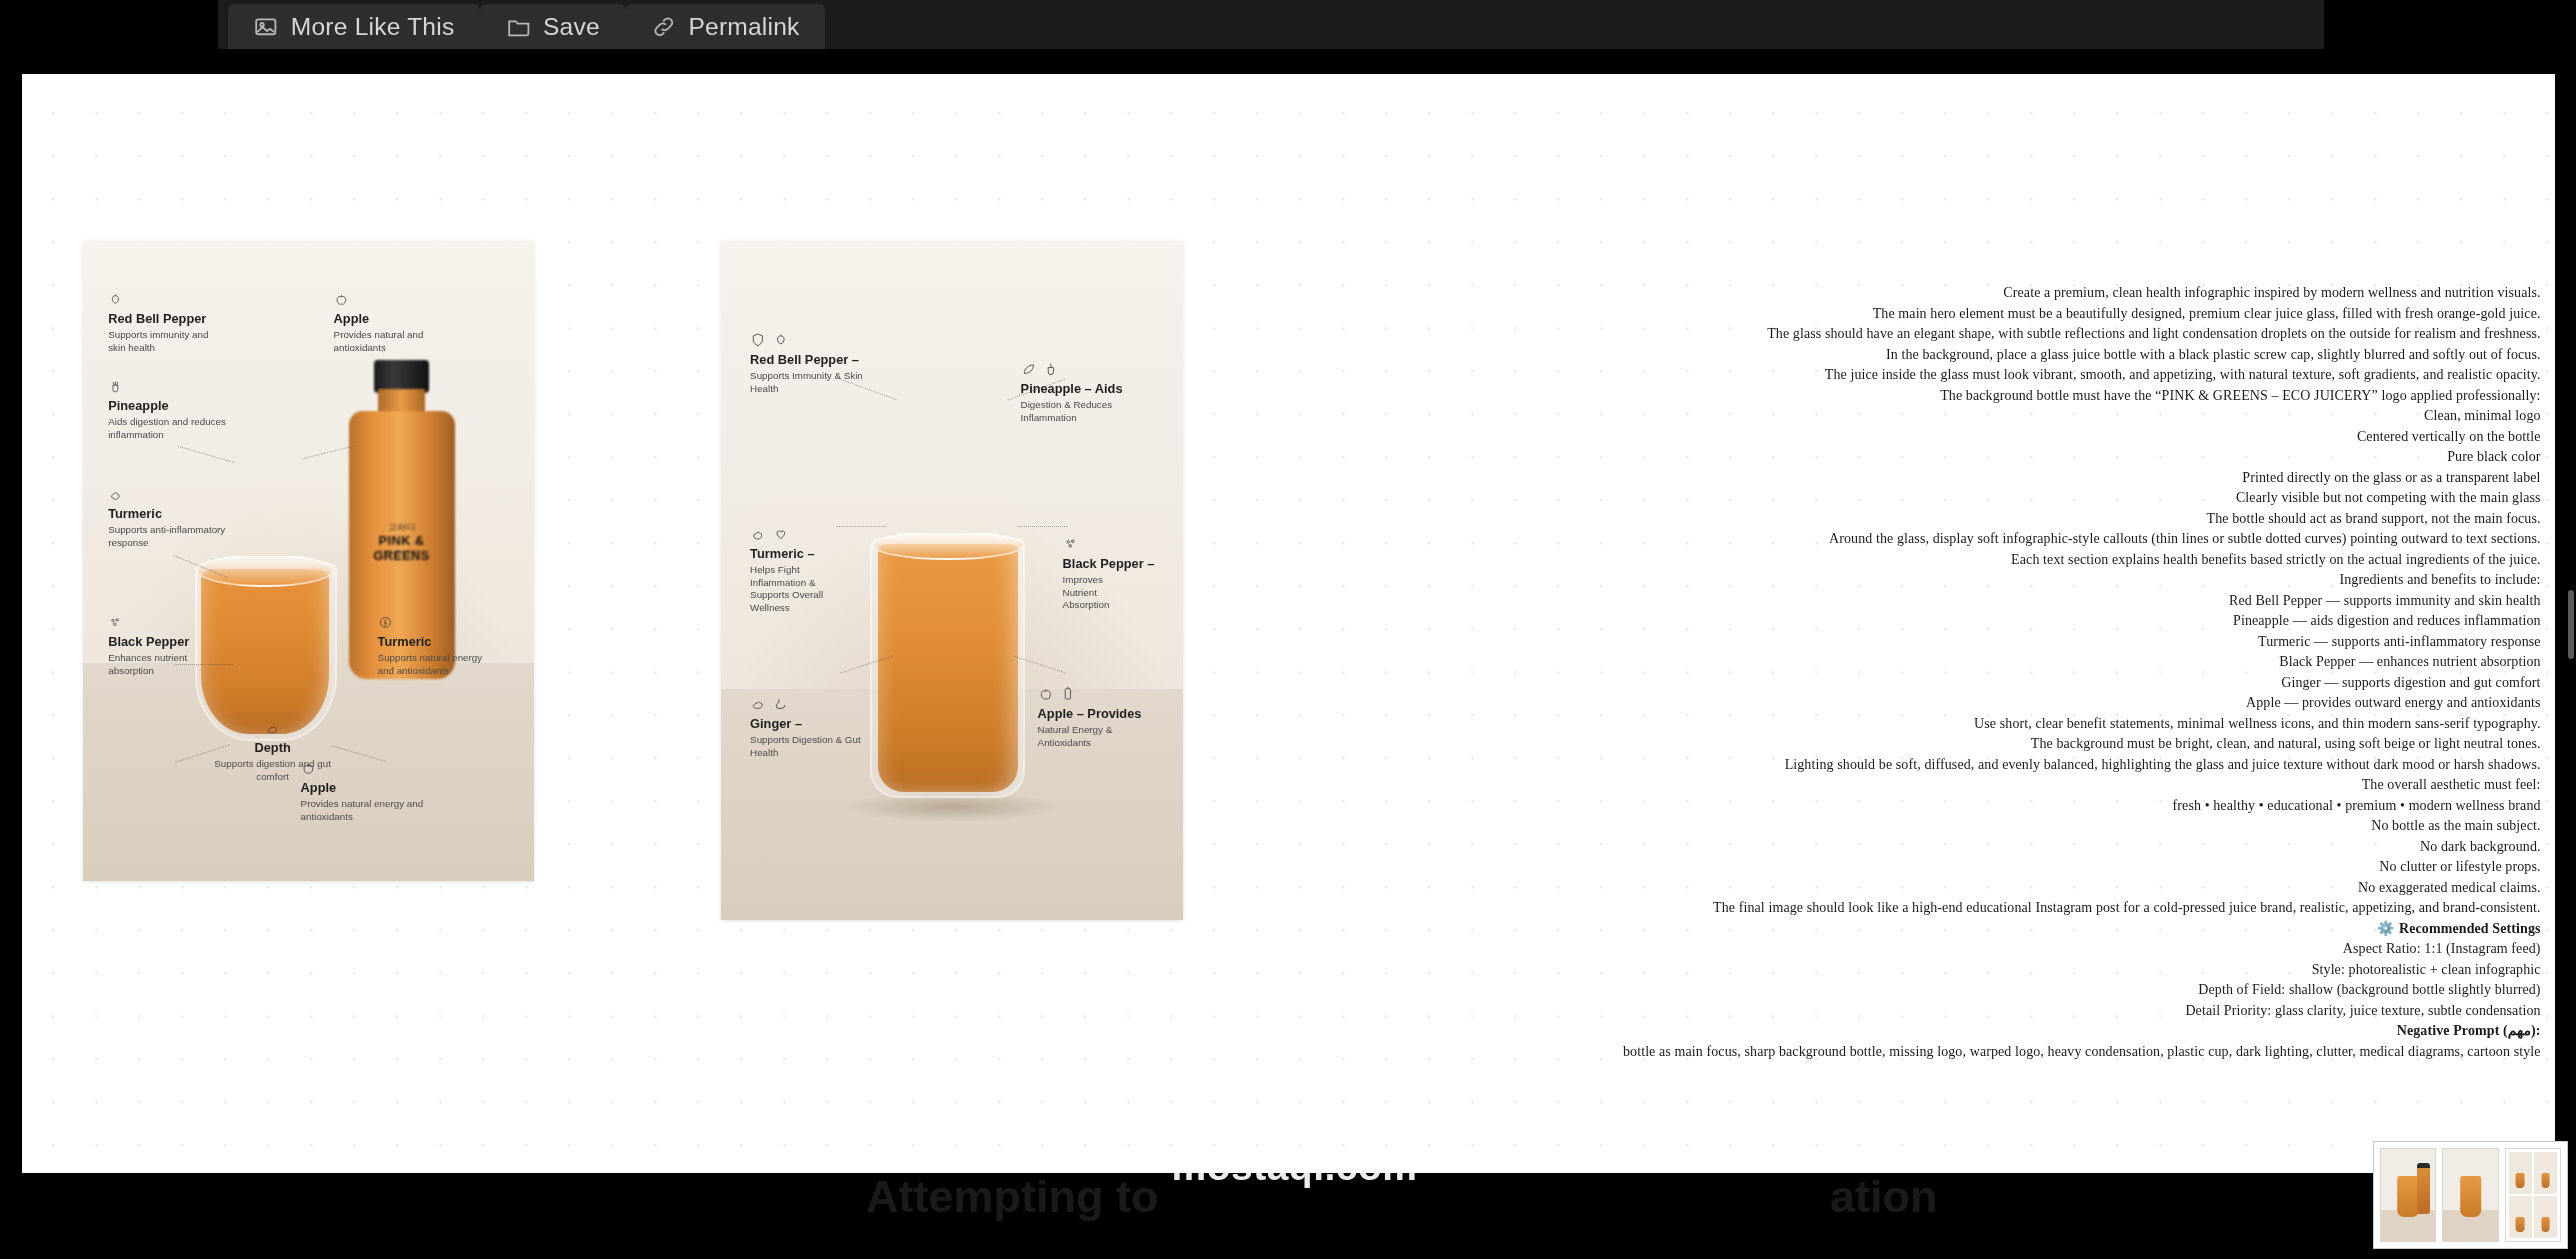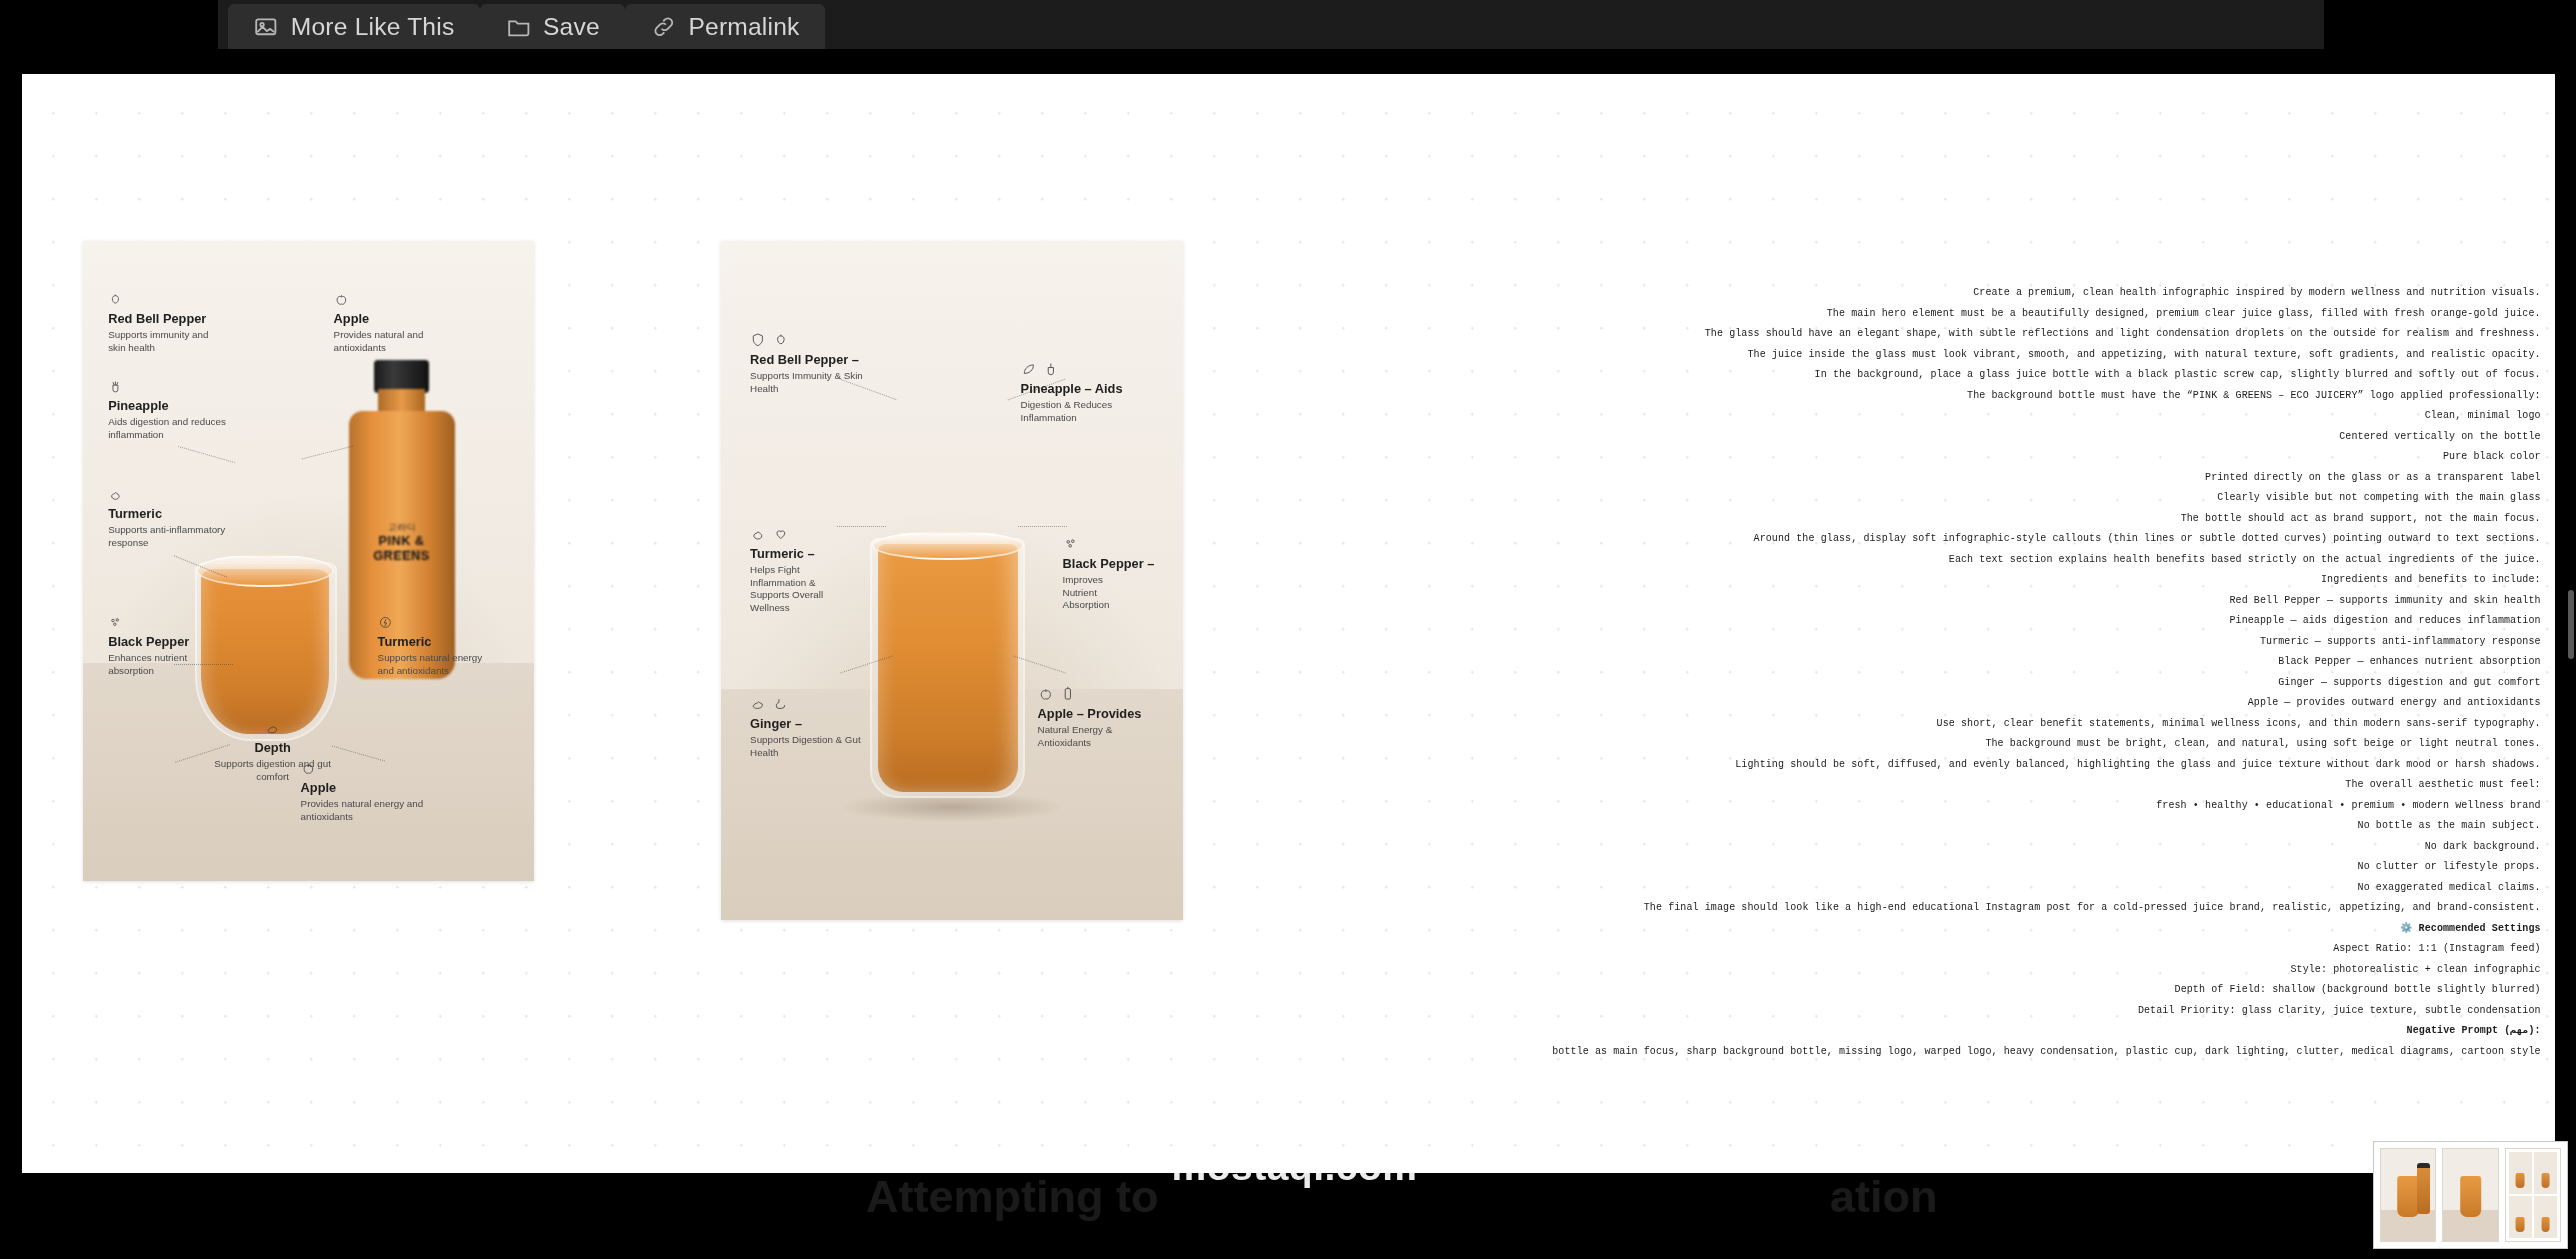--- a/index.html
+++ b/index.html
@@ -174,24 +174,24 @@
     border-top: 1px dotted rgba(60,60,60,.45);
     height: 0;
   }
 
   
   .prompt {
     position: absolute;
     left: 1181px; top: 209px; width: 1338px;
     text-align: right;
     direction: rtl;
-    font-size: 10px;
+    font-size: 14px;
     line-height: 20.5px;
     color: #1a1a1a;
-    font-family: Liberation Mono, monospace;
+    font-family: Liberation Serif, serif;
     letter-spacing: 0.1px;
   }
   .prompt .ln { display: block; white-space: nowrap; unicode-bidi: plaintext; }
   .prompt .ln.em { font-weight: 700; }
 
   
   .wm {
     position: absolute;
     left: 1132px; top: 1082px;
     width: 325px;
@@ -542,22 +542,22 @@
           <div class="ttl">Apple – Provides</div>
           <div class="sub" style="max-width:108px;">Natural Energy &amp; Antioxidants</div>
         </div>
       </div>
     </div>
 
     <div class="prompt" id="prompt-block">
         <span class="ln">Create a premium, clean health infographic inspired by modern wellness and nutrition visuals.</span>
         <span class="ln">The main hero element must be a beautifully designed, premium clear juice glass, filled with fresh orange-gold juice.</span>
         <span class="ln">The glass should have an elegant shape, with subtle reflections and light condensation droplets on the outside for realism and freshness.</span>
+        <span class="ln">In the background, place a glass juice bottle with a black plastic screw cap, slightly blurred and softly out of focus.</span>
         <span class="ln">The juice inside the glass must look vibrant, smooth, and appetizing, with natural texture, soft gradients, and realistic opacity.</span>
-        <span class="ln">In the background, place a glass juice bottle with a black plastic screw cap, slightly blurred and softly out of focus.</span>
         <span class="ln">The background bottle must have the “PINK &amp; GREENS – ECO JUICERY” logo applied professionally:</span>
         <span class="ln">Clean, minimal logo</span>
         <span class="ln">Centered vertically on the bottle</span>
         <span class="ln">Pure black color</span>
         <span class="ln">Printed directly on the glass or as a transparent label</span>
         <span class="ln">Clearly visible but not competing with the main glass</span>
         <span class="ln">The bottle should act as brand support, not the main focus.</span>
         <span class="ln">Around the glass, display soft infographic-style callouts (thin lines or subtle dotted curves) pointing outward to text sections.</span>
         <span class="ln">Each text section explains health benefits based strictly on the actual ingredients of the juice.</span>
         <span class="ln">Ingredients and benefits to include:</span>

